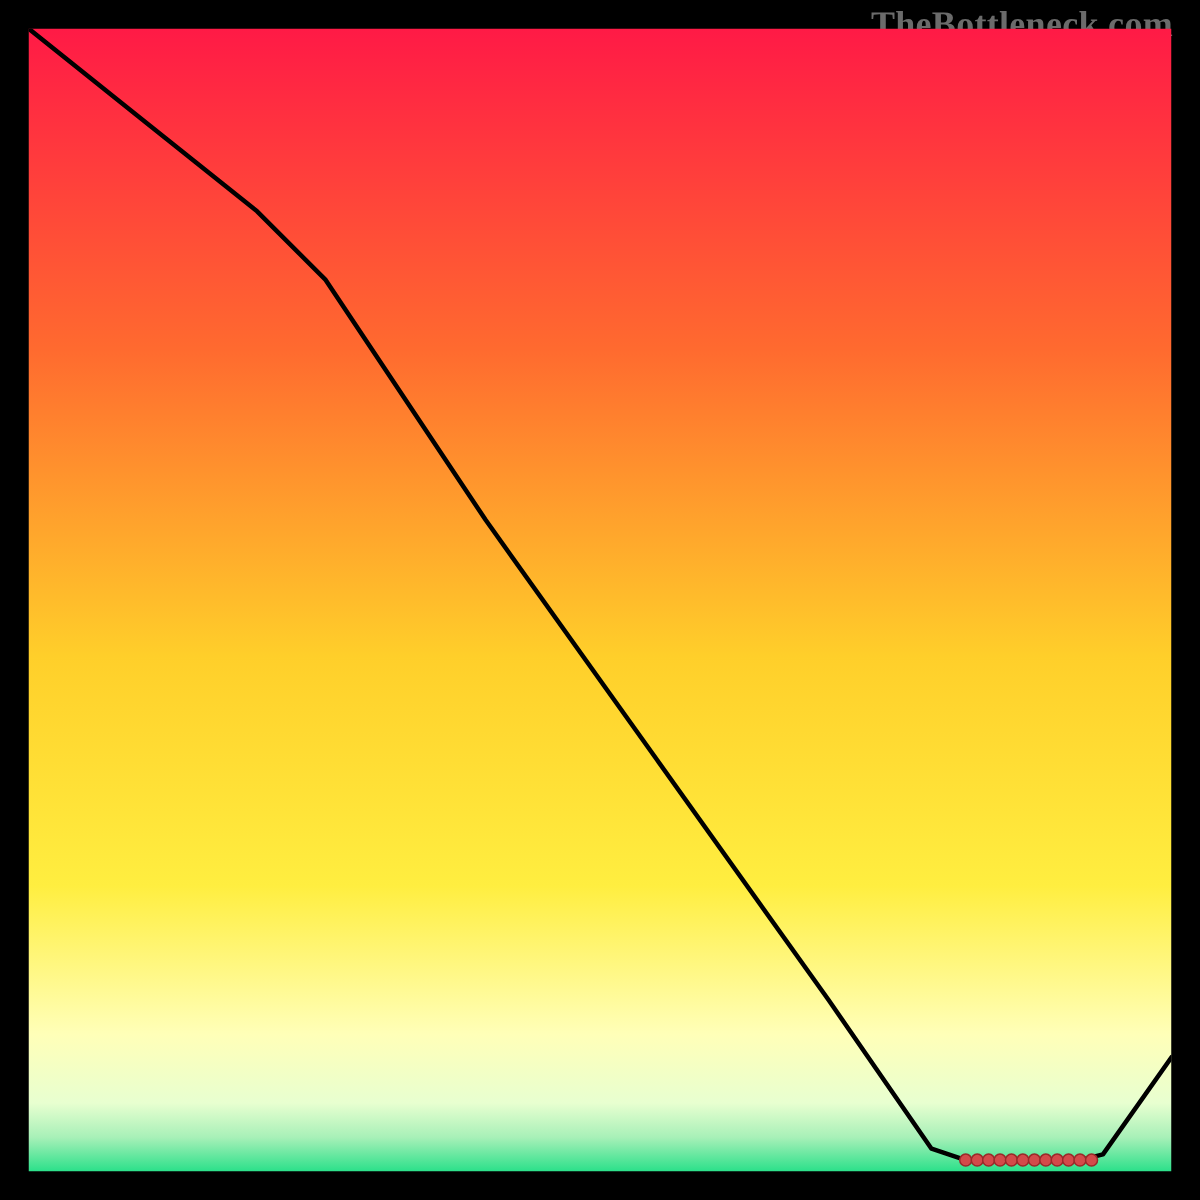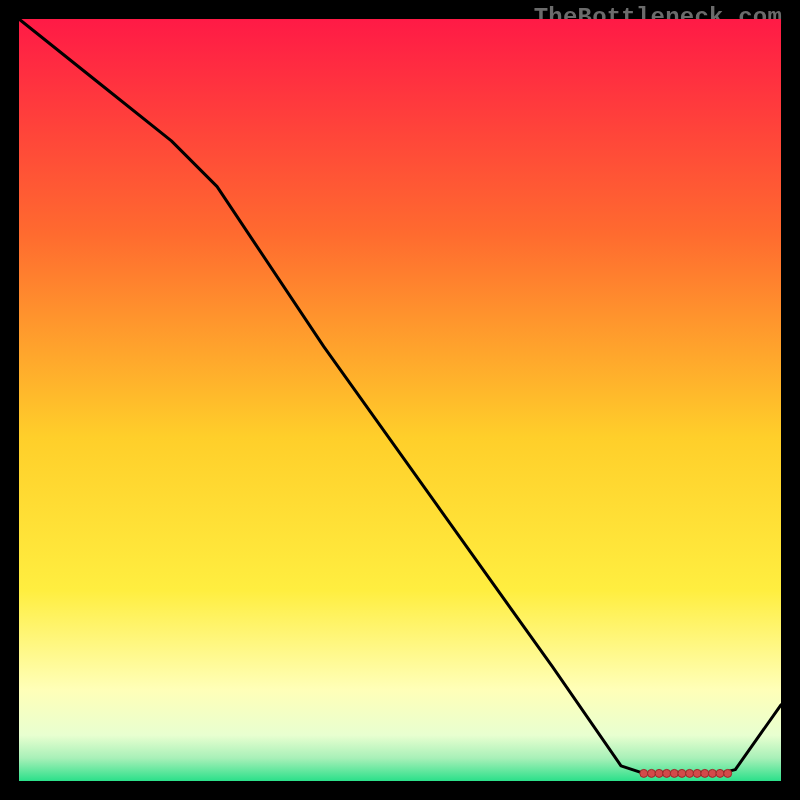--- a/index.html
+++ b/index.html
@@ -7,21 +7,21 @@
   .frame {
     position: relative;
     width: 800px;
     height: 800px;
     background: #000;
   }
   .watermark {
     position: absolute;
     top: 4px;
     right: 18px;
-    font-family: Liberation Mono, monospace;
+    font-family: Liberation Serif, serif;
     font-size: 24px;
     font-weight: bold;
     color: #6b6b6b;
     letter-spacing: 0.2px;
   }
   .plot {
     position: absolute;
     left: 19px;
     top: 19px;
     width: 762px;

